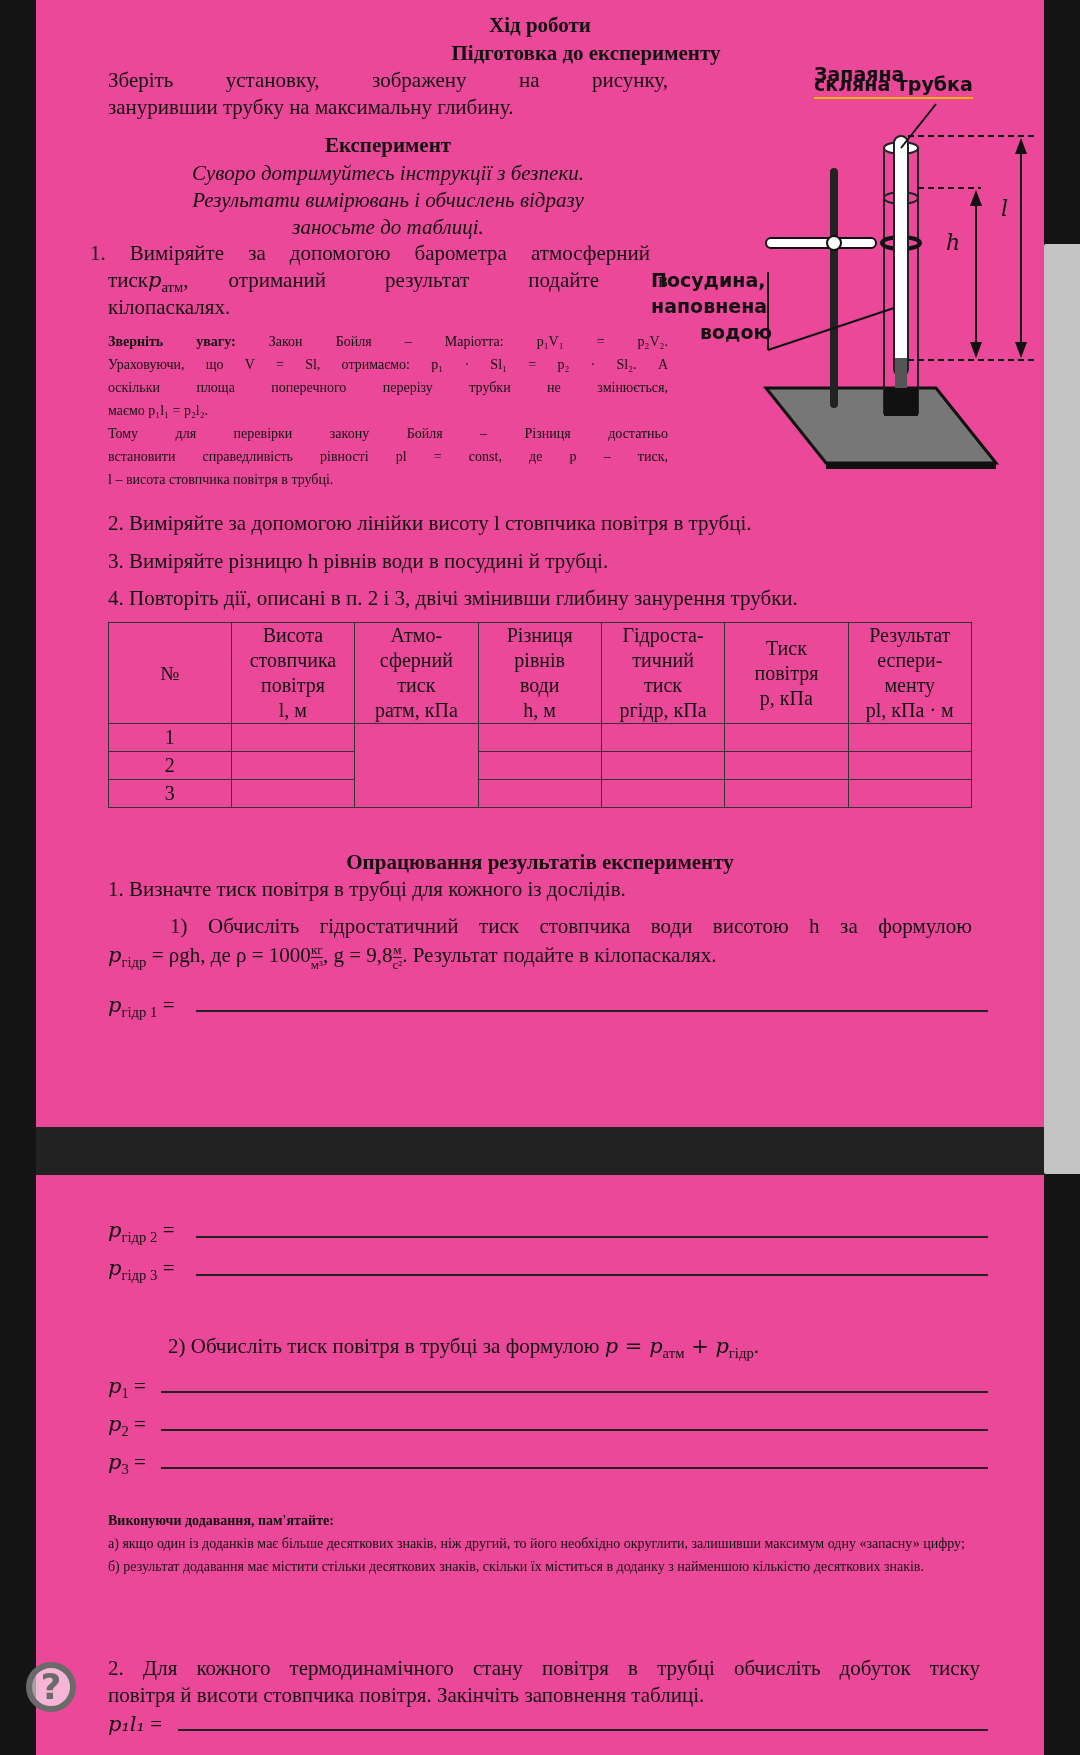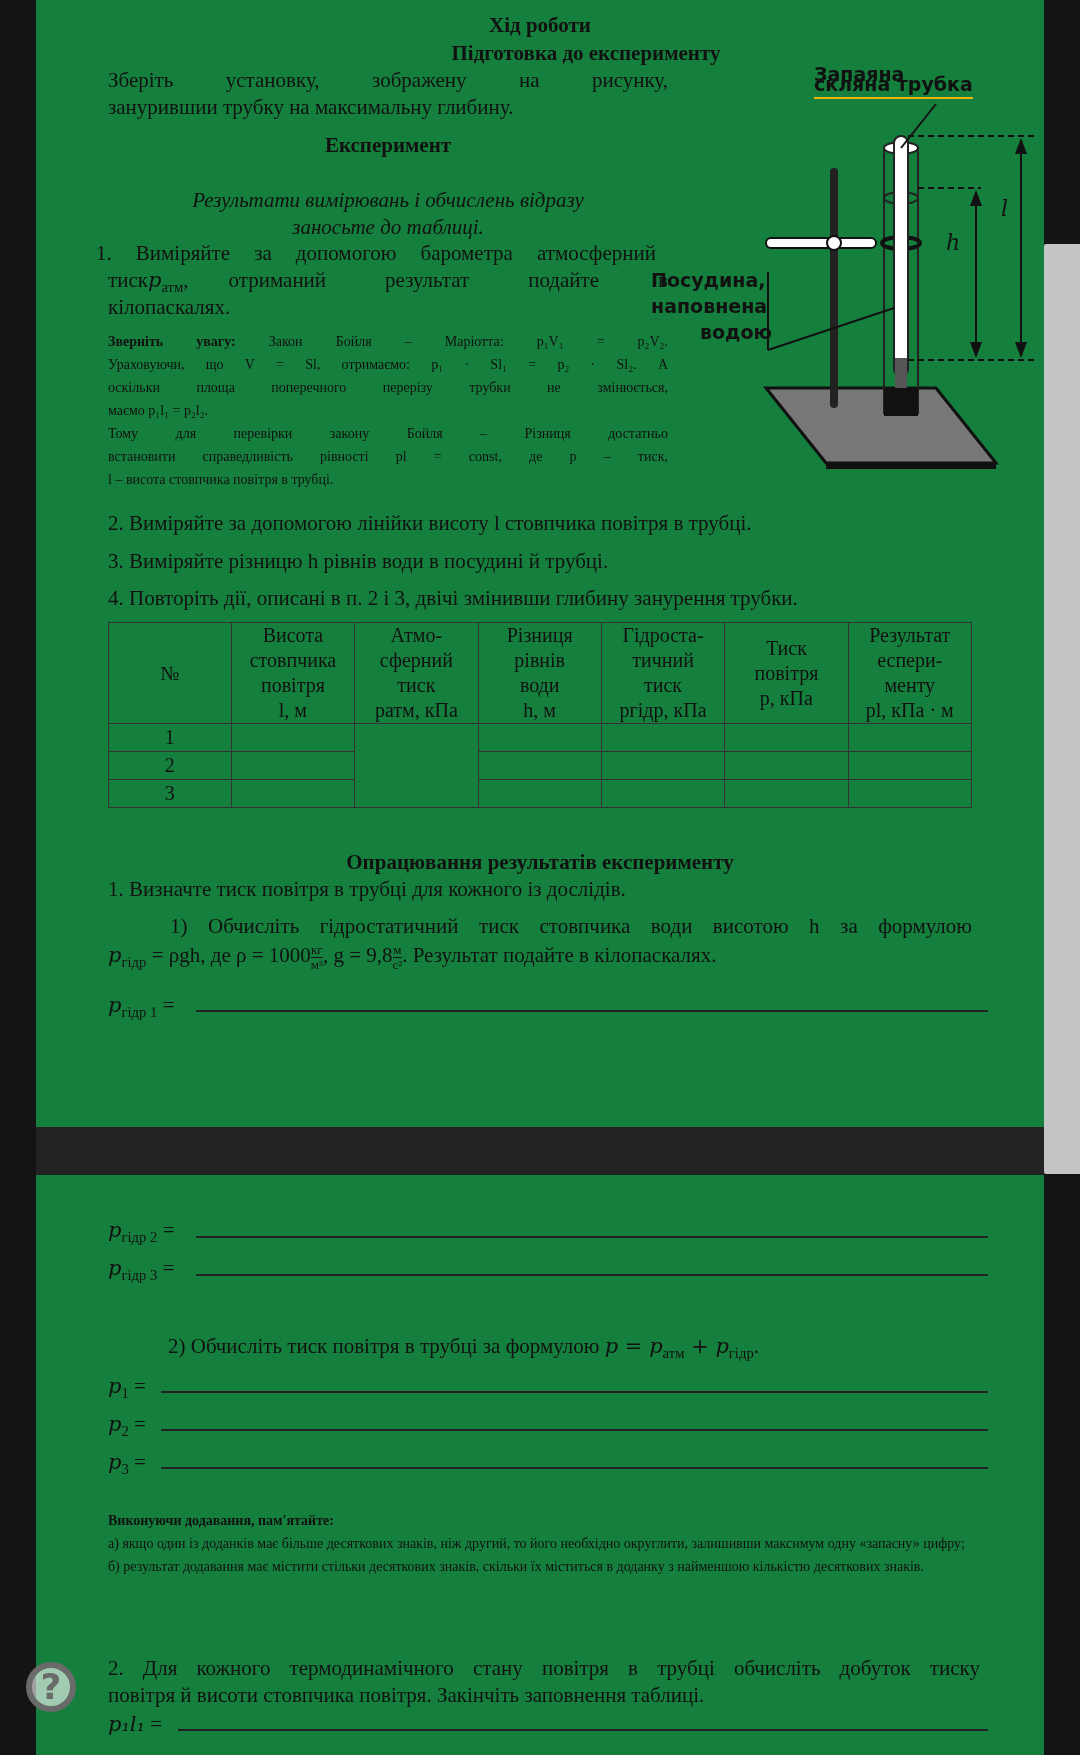--- a/index.html
+++ b/index.html
@@ -1,18 +1,18 @@
 <!DOCTYPE html>
 <html><head>
 <meta charset="utf-8">
 <style>
   html,body{margin:0;padding:0;}
   body{width:1080px;height:1755px;background:#141414;position:relative;overflow:hidden;
        font-family:"Liberation Serif","DejaVu Serif",serif;color:#111;}
-  .page{position:absolute;left:36px;width:1008px;background:#15803d;}
+  .page{position:absolute;left:36px;width:1008px;background:#ec4899;}
   #page1{top:0;height:1127px;}
   #page2{top:1175px;height:580px;}
   .band{position:absolute;left:36px;top:1127px;width:1008px;height:48px;background:#222;}
   .scroll-track{position:absolute;left:1044px;top:0;width:36px;height:1755px;background:#141414;}
   .scroll-thumb{position:absolute;left:1044px;top:244px;width:36px;height:930px;background:#c4c4c4;border-radius:2px 0 0 2px;}
   .abs{position:absolute;}
   .center{text-align:center;}
   .bold{font-weight:bold;}
   .ital{font-style:italic;}
   .t20{font-size:21px;line-height:27px;}
@@ -37,24 +37,25 @@
 
 <div class="page" id="page1">
 
   <div class="abs center bold t20" style="left:0;width:1008px;top:12px;">Хід роботи</div>
   <div class="abs bold t20" style="left:350px;width:400px;top:40px;text-align:center;">Підготовка до експерименту</div>
 
   <div class="abs t20 just" style="left:72px;width:560px;top:67px;">Зберіть установку, зображену на рисунку,</div>
   <div class="abs t20" style="left:72px;width:560px;top:94px;">занурившии трубку на максимальну глибину.</div>
 
   <div class="abs center bold t20" style="left:72px;width:560px;top:132px;">Експеримент</div>
+  <div class="abs center ital t20" style="left:72px;width:560px;top:160px;">Суворо дотримуйтесь інструкції з безпеки.</div>
   <div class="abs center ital t20" style="left:72px;width:560px;top:187px;">Результати вимірювань і обчислень відразу</div>
   <div class="abs center ital t20" style="left:72px;width:560px;top:214px;">заносьте до таблиці.</div>
 
-  <div class="abs t20 just" style="left:60px;width:560px;top:240px;">1. Виміряйте за допомогою барометра атмосферний</div>
+  <div class="abs t20 just" style="left:54px;width:560px;top:240px;">1. Виміряйте за допомогою барометра атмосферний</div>
   <div class="abs t20" style="left:72px;width:560px;top:267px;display:flex;justify-content:space-between;">
     <span>тиск</span>
     <span><span class="math">p</span><sub>атм</sub>,</span>
     <span style="flex:1;display:flex;justify-content:space-between;margin-left:40px;">
         <span>отриманий</span>
         <span>результат</span>
         <span>подайте</span>
         <span>в</span>
       </span>
   </div>

